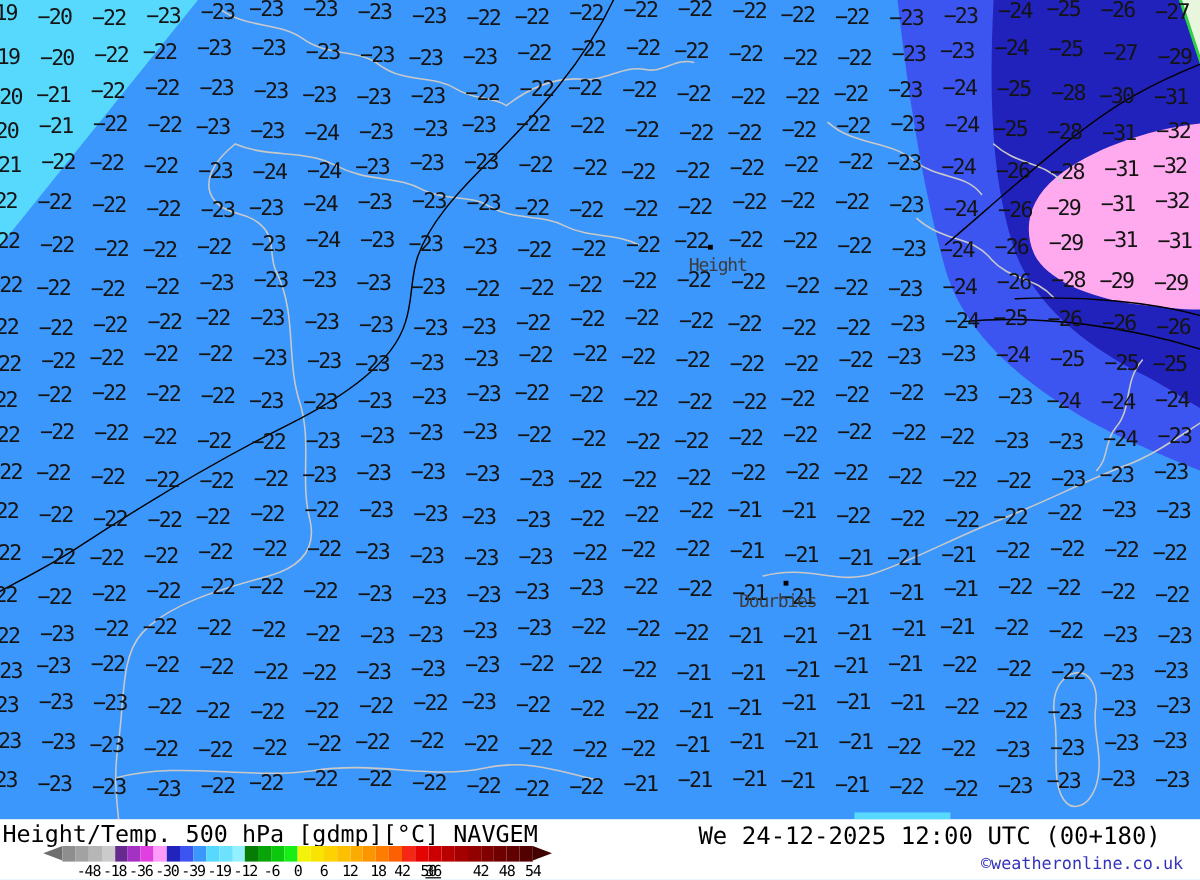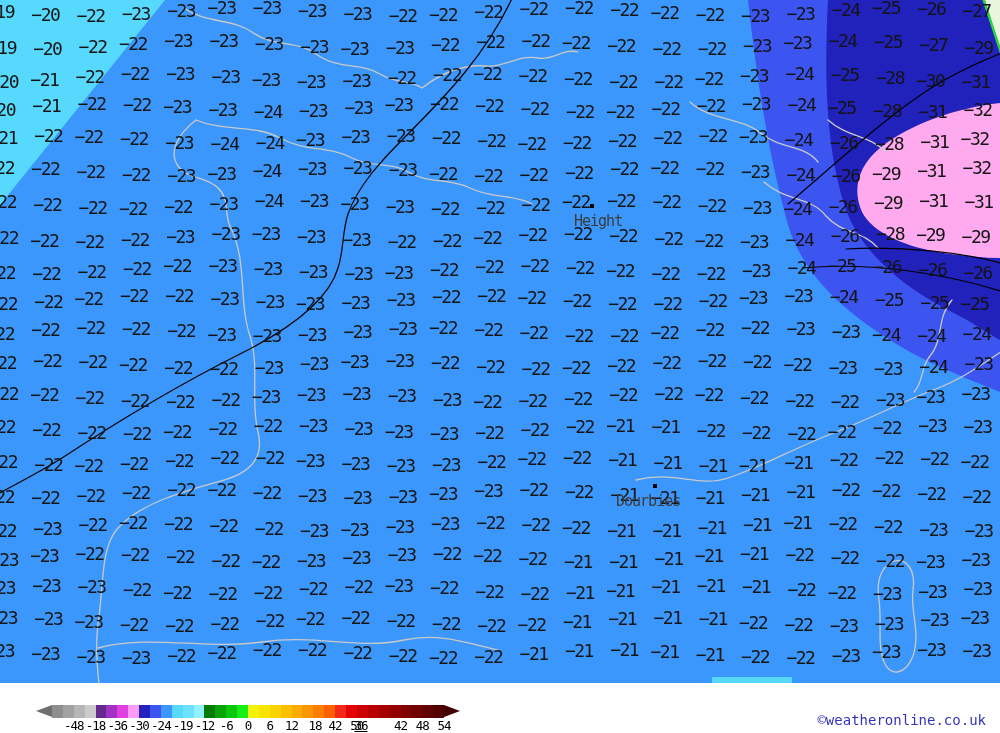--- a/index.html
+++ b/index.html
@@ -554,20 +554,22 @@
       </div>
     <div id="city-layer">
         <div class="cdot" style="left: 590px; top: 204px;"></div>
         <span class="clabel" style="left: 574px; top: 212px;">Height</span>
         <div class="cdot" style="left: 653px; top: 484px;"></div>
         <span class="clabel" style="left: 616px; top: 492px;">Dourbies</span>
       </div>
   </div>
 
   <div class="footer">
+    <div class="ftitle">Height/Temp. 500 hPa [gdmp][°C] NAVGEM</div>
+    <div class="fdate">We 24-12-2025 12:00 UTC (00+180)</div>
     <div class="legend">
       <div class="larrow left" id="arrow-left" style="border-right: 16px solid rgb(111, 111, 111);"></div>
       <div class="lbar" id="legend-bar">
           <div style="background: rgb(142, 142, 142);"></div>
           <div style="background: rgb(162, 162, 162);"></div>
           <div style="background: rgb(182, 182, 182);"></div>
           <div style="background: rgb(203, 203, 203);"></div>
           <div style="background: rgb(102, 42, 142);"></div>
           <div style="background: rgb(163, 50, 196);"></div>
           <div style="background: rgb(224, 64, 224);"></div>
@@ -601,21 +603,21 @@
           <div style="background: rgb(96, 0, 0);"></div>
           <div style="background: rgb(82, 0, 0);"></div>
         </div>
       <div class="larrow right" id="arrow-right" style="border-left: 16px solid rgb(67, 0, 0);"></div>
       <div class="llabels" id="legend-labels">
           <span style="left: 0px; margin-top: 20px;">-54</span>
           <span style="left: 21.7778px;">-48</span>
           <span style="left: 43.5556px;">-18</span>
           <span style="left: 65.3333px;">-36</span>
           <span style="left: 87.1111px;">-30</span>
-          <span style="left: 108.889px;">-24</span>
+          <span style="left: 108.889px;">-39</span>
           <span style="left: 130.667px;">-19</span>
           <span style="left: 152.444px;">-12</span>
           <span style="left: 174.222px;">-6</span>
           <span style="left: 196px;">0</span>
           <span style="left: 217.778px;">6</span>
           <span style="left: 239.556px;">12</span>
           <span style="left: 263px;">18</span>
           <span style="left: 283.111px;">42</span>
           <span style="left: 304.889px;">50</span>
           <span style="left: 309px; text-decoration: underline;">36</span>

